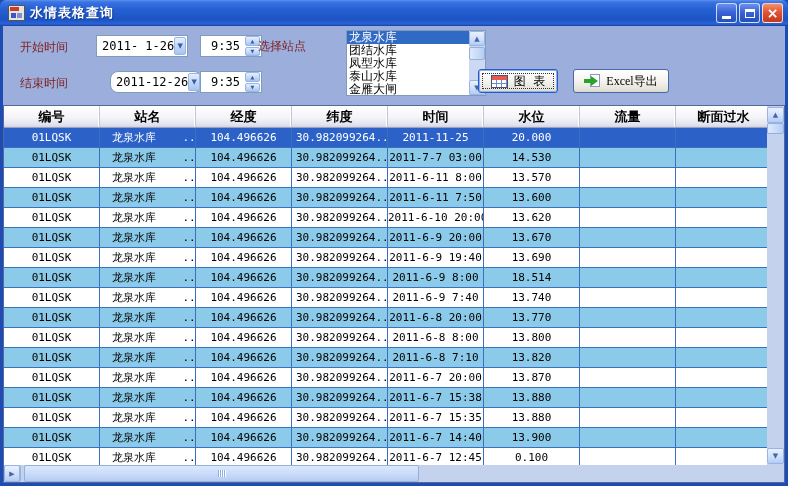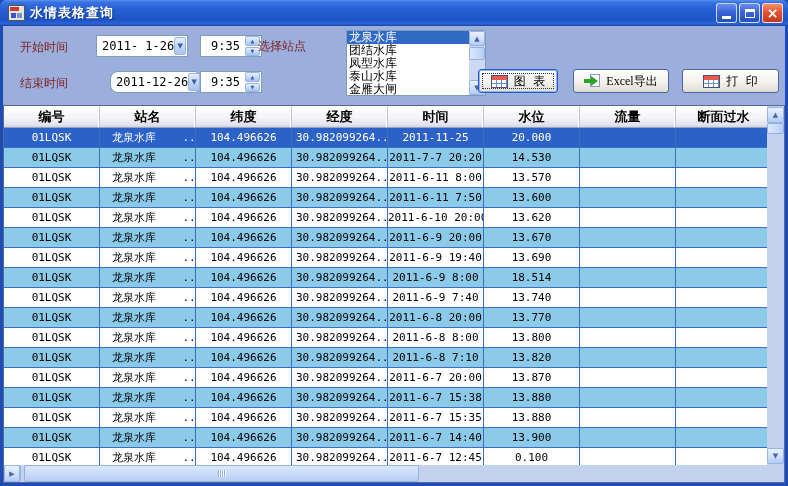--- a/index.html
+++ b/index.html
@@ -185,31 +185,27 @@
       <span style="white-space:pre;">图  表</span>
     </div>
     <div class="xp-btn" style="left:570px; top:43px; width:96px;">
       <span class="icon-excel">
           <span class="page"></span>
           <span class="stem"></span>
           <span class="head"></span>
         </span>
       <span style="white-space:pre;font-family:Liberation Serif, serif;">Excel导出</span>
     </div>
-    <div class="xp-btn" style="left:679px; top:43px; width:97px;">
-      <span class="icon-table"></span>
-      <span style="white-space:pre;">打  印</span>
-    </div>
 
     <div class="grid">
       <div class="grid-header" id="grid-header">
           <div class="hcell">编号</div>
           <div class="hcell">站名</div>
+          <div class="hcell">经度</div>
           <div class="hcell">纬度</div>
-          <div class="hcell">经度</div>
           <div class="hcell">时间</div>
           <div class="hcell">水位</div>
           <div class="hcell">流量</div>
           <div class="hcell">断面过水</div>
         </div>
       <div class="grid-body" id="grid-body">
           <div class="grow sel">
             <div class="gcell ca">01LQSK</div>
             <div class="gcell cl">龙泉水库    ...</div>
             <div class="gcell ca">104.496626</div>
@@ -217,21 +213,21 @@
             <div class="gcell ca">2011-11-25</div>
             <div class="gcell ca">20.000</div>
             <div class="gcell ca"></div>
             <div class="gcell ca"></div>
           </div>
           <div class="grow alt">
             <div class="gcell ca">01LQSK</div>
             <div class="gcell cl">龙泉水库    ...</div>
             <div class="gcell ca">104.496626</div>
             <div class="gcell cl2">30.982099264...</div>
-            <div class="gcell ca">2011-7-7 20:20</div>
+            <div class="gcell ca">2011-7-7 03:00</div>
             <div class="gcell ca">14.530</div>
             <div class="gcell ca"></div>
             <div class="gcell ca"></div>
           </div>
           <div class="grow">
             <div class="gcell ca">01LQSK</div>
             <div class="gcell cl">龙泉水库    ...</div>
             <div class="gcell ca">104.496626</div>
             <div class="gcell cl2">30.982099264...</div>
             <div class="gcell ca">2011-6-11 8:00</div>

